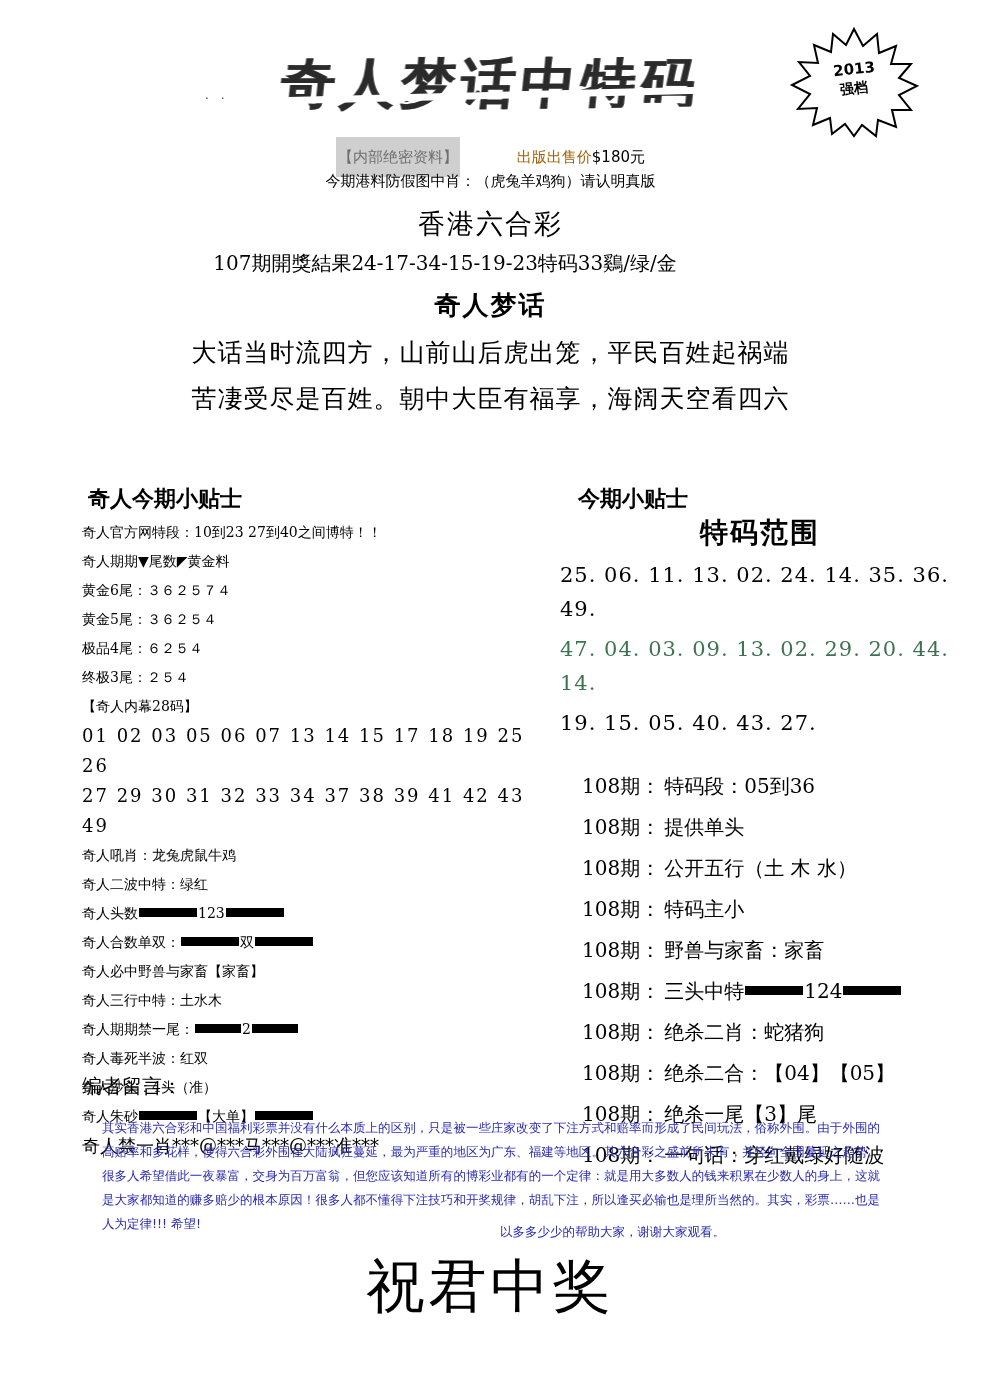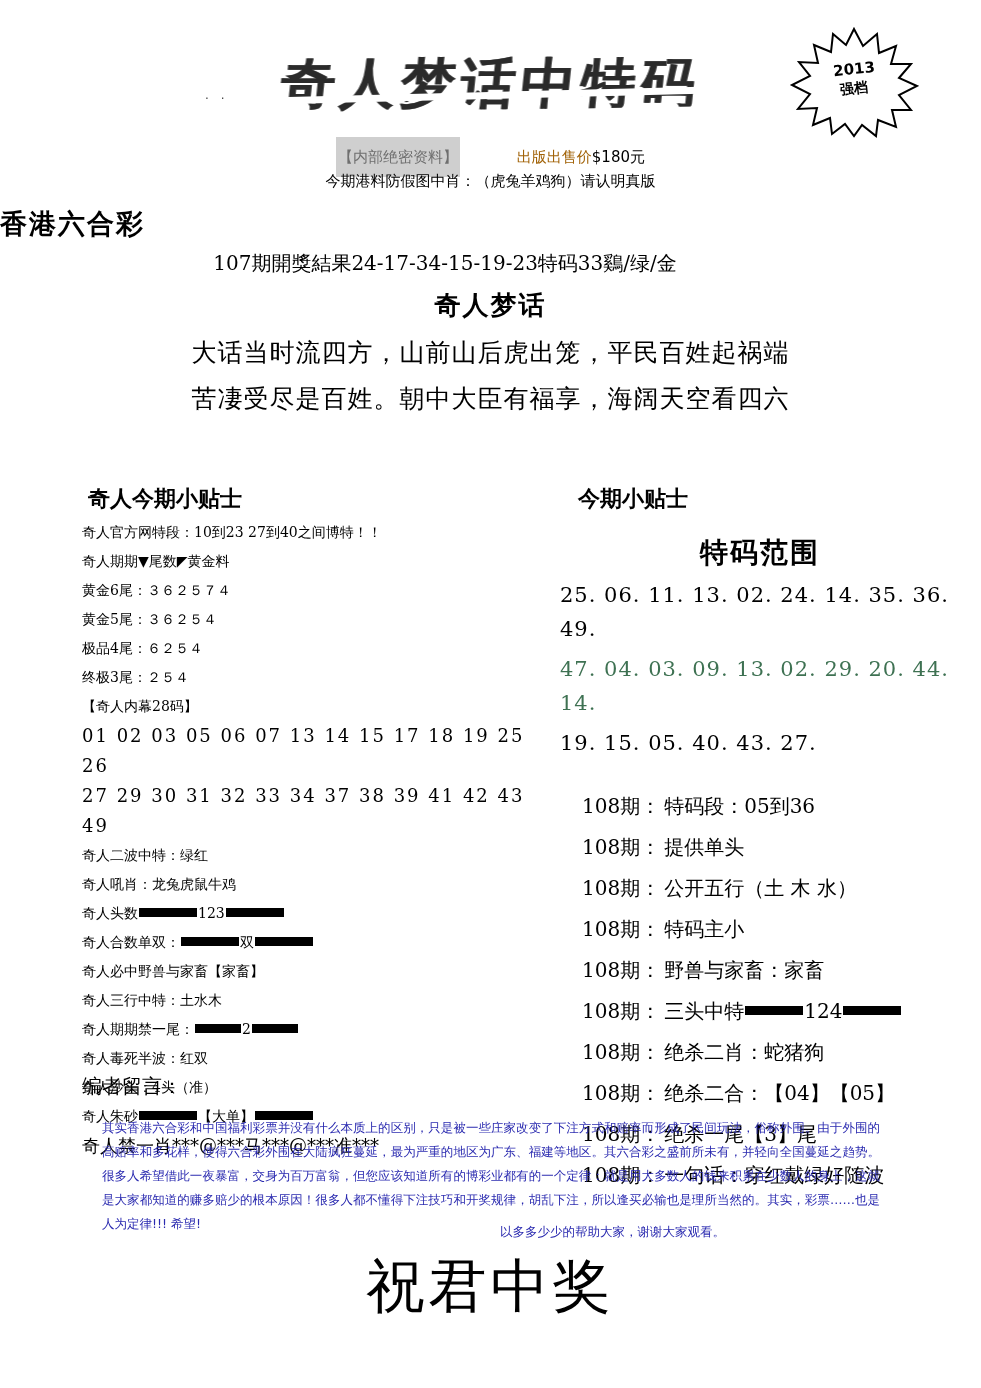--- a/index.html
+++ b/index.html
@@ -127,24 +127,24 @@
     width: 981px;
     text-align: center;
     font-size: 15px;
   }
 
   .title-main {
     position: absolute;
     top: 206px;
     left: 0;
     width: 981px;
-    text-align: left;
+    text-align: center;
     font-family: "DejaVu Serif", serif;
     font-size: 27px;
-    font-weight: bold;
+    font-weight: normal;
     letter-spacing: 2px;
   }
   .result-line {
     position: absolute;
     top: 250px;
     left: 0;
     width: 890px;
     text-align: center;
     font-family: "DejaVu Serif", serif;
     font-size: 20px;
@@ -220,21 +220,21 @@
   }
   .rc-title {
     font-size: 22px;
     font-weight: bold;
     margin-left: 18px;
   }
   .rc-title2 {
     font-size: 28px;
     font-weight: bold;
     text-align: center;
-    margin-top: 20px;
+    margin-top: 0;
     letter-spacing: 2px;
   }
   .range-line {
     font-size: 21px;
     line-height: 34px;
     text-align: left;
     margin-top: 6px;
     letter-spacing: 1px;
   }
   .range-line.faded { color: #14532d; opacity: .82; }
@@ -331,24 +331,24 @@
     <div class="row">黄金6尾：３６２５７４</div>
     <div class="row">黄金5尾：３６２５４</div>
     <div class="row">极品4尾：６２５４</div>
     <div class="row">终极3尾：２５４</div>
     <div class="row">【奇人内幕28码】</div>
 
     <div class="codes">01  02  03  05  06  07  13  14  15  17  18  19  25  26</div>
     <div class="codes">27  29  30  31  32  33  34  37  38  39  41  42  43  49</div>
 
     <div class="row">
+      <span>奇人吼肖：</span><span>龙兔虎鼠牛鸡</span>
+    </div>
+    <div class="row">
       <span>奇人二波中特：</span><span>绿红</span>
-    </div>
-    <div class="row">
-      <span>奇人吼肖：</span><span>龙兔虎鼠牛鸡</span>
     </div>
     <div class="row">
       <span>奇人头数</span><span class="bar"></span><span>123</span><span class="bar"></span>
     </div>
     <div class="row">
       <span>奇人合数单双：</span><span class="bar"></span><span>双</span><span class="bar"></span>
     </div>
     <div class="row">
       <span>奇人必中野兽与家畜【家畜】</span>
     </div>

